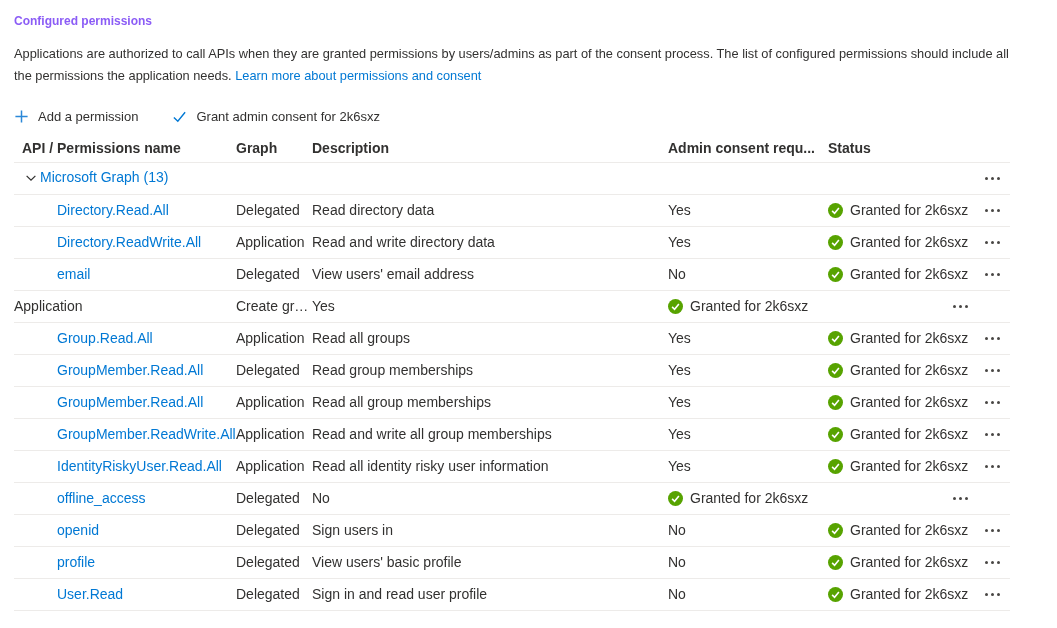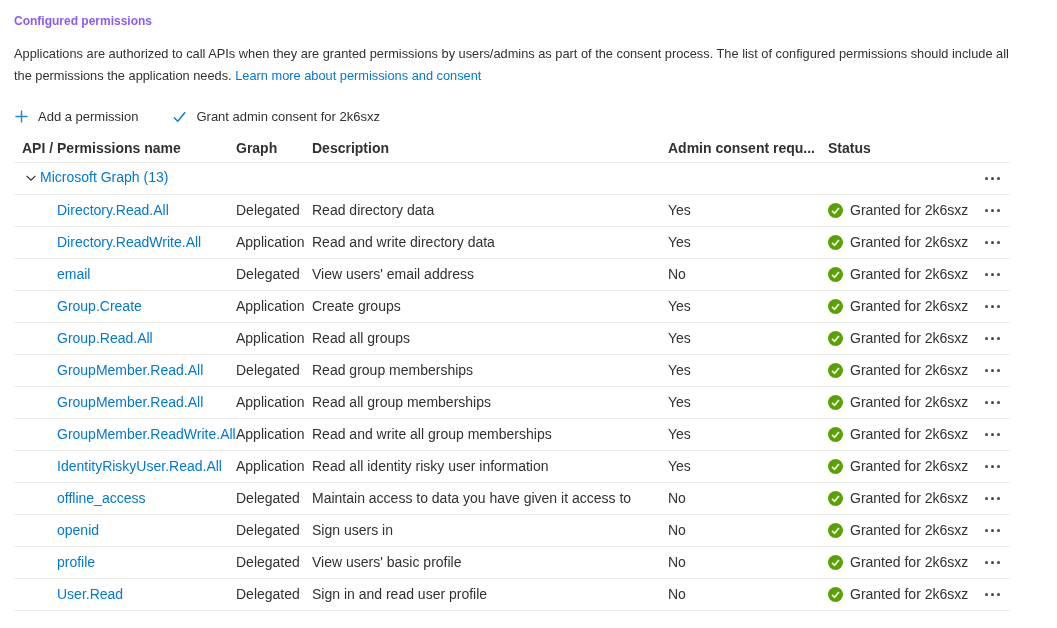--- a/index.html
+++ b/index.html
@@ -192,21 +192,20 @@
     <div class="cell menu">
       <button class="dots">
               <i></i>
               <i></i>
               <i></i>
             </button>
     </div>
   </div>
 
   <div class="row perm">
-    <div class="cell name"><a class="link">Group.Create</a></div>
     <div class="cell">Application</div>
     <div class="cell">Create groups</div>
     <div class="cell">Yes</div>
     <div class="cell status">
       <span>
         <svg width="15" height="15" viewBox="0 0 16 16">
                 <circle cx="8" cy="8" r="8" fill="#57a300"></circle>
                 <path d="M4.4 8.4 L7 11 L11.6 5.4" stroke="#ffffff" stroke-width="1.7" fill="none"></path>
               </svg>
       </span>
@@ -332,21 +331,20 @@
               <i></i>
               <i></i>
               <i></i>
             </button>
     </div>
   </div>
 
   <div class="row perm">
     <div class="cell name"><a class="link">offline_access</a></div>
     <div class="cell">Delegated</div>
-    <div class="cell">Maintain access to data you have given it access to</div>
     <div class="cell">No</div>
     <div class="cell status">
       <span>
         <svg width="15" height="15" viewBox="0 0 16 16">
                 <circle cx="8" cy="8" r="8" fill="#57a300"></circle>
                 <path d="M4.4 8.4 L7 11 L11.6 5.4" stroke="#ffffff" stroke-width="1.7" fill="none"></path>
               </svg>
       </span>
       <span>Granted for 2k6sxz</span>
     </div>

